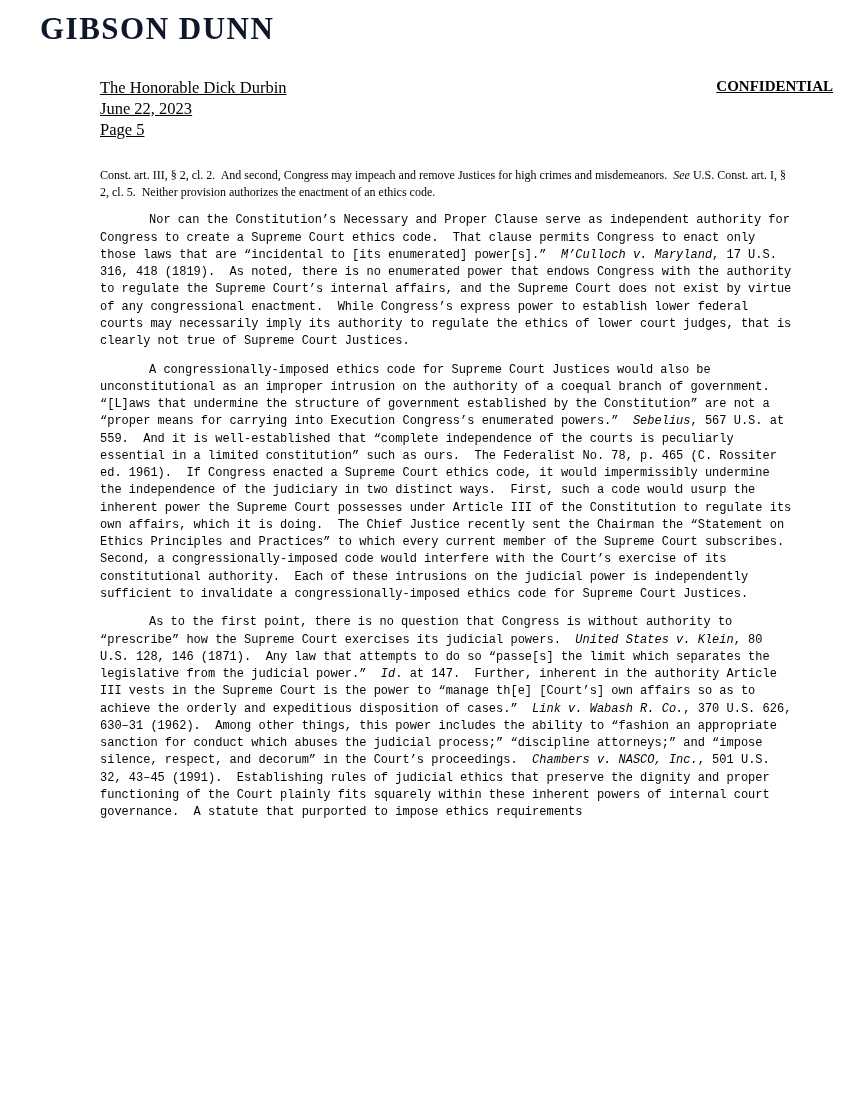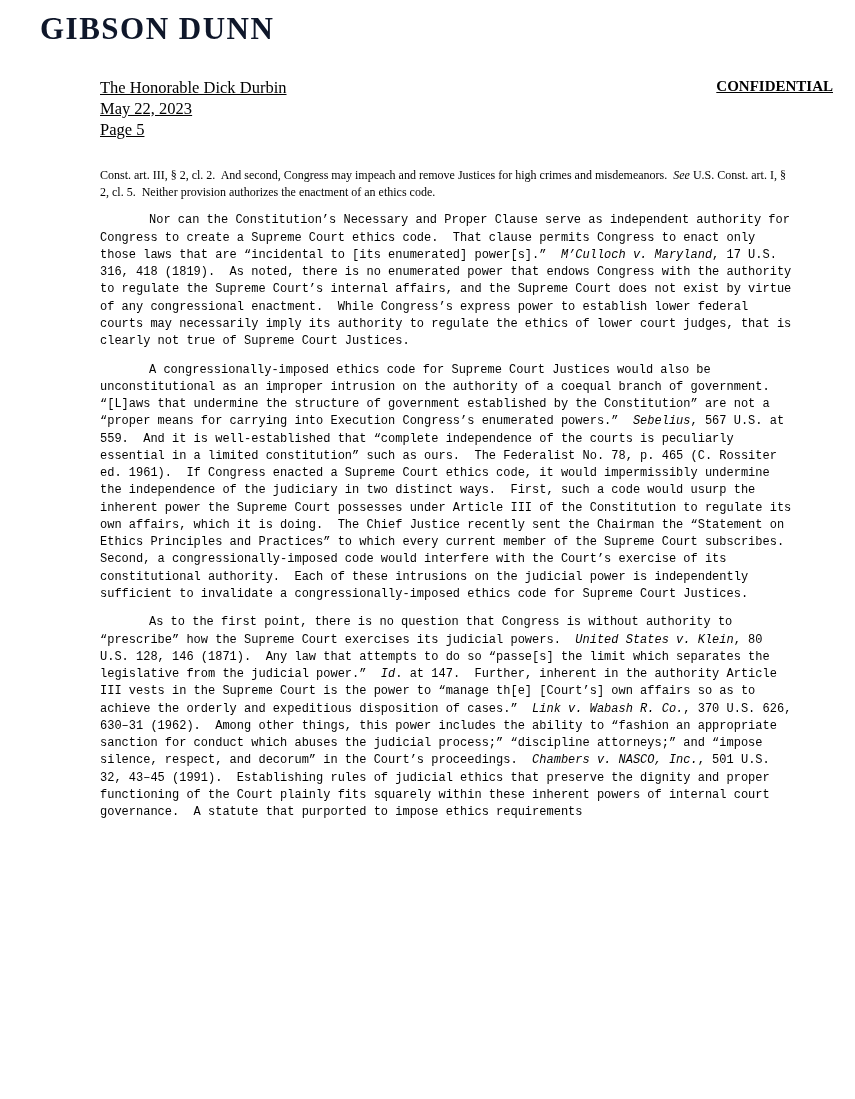--- a/index.html
+++ b/index.html
@@ -61,21 +61,21 @@
 </head>
 <body>
 
 <div class="page">
 
   <div class="logo">GIBSON DUNN</div>
 
   <div class="header-row">
     <div class="address-block">
       <div>The Honorable Dick Durbin</div>
-      <div>May 22, 2023</div>
+      <div>June 22, 2023</div>
       <div>Page 5</div>
     </div>
     <div class="confidential">CONFIDENTIAL</div>
   </div>
 
   <div class="letter-body">
     <p><span>Const. art. III, § 2, cl. 2.  And second, Congress may impeach and remove Justices for high crimes and misdemeanors.  </span><i>See</i><span> U.S. Const. art. I, § 2, cl. 5.  Neither provision authorizes the enactment of an ethics code.</span></p>
     <p class="indent"><span>Nor can the Constitution’s Necessary and Proper Clause serve as independent authority for Congress to create a Supreme Court ethics code.  That clause permits Congress to enact only those laws that are “incidental to [its enumerated] power[s].”  </span><i>M’Culloch v. Maryland</i><span>, 17 U.S. 316, 418 (1819).  As noted, there is no enumerated power that endows Congress with the authority to regulate the Supreme Court’s internal affairs, and the Supreme Court does not exist by virtue of any congressional enactment.  While Congress’s express power to establish lower federal courts may necessarily imply its authority to regulate the ethics of lower court judges, that is clearly not true of Supreme Court Justices.</span></p>
     <p class="indent"><span>A congressionally-imposed ethics code for Supreme Court Justices would also be unconstitutional as an improper intrusion on the authority of a coequal branch of government.  “[L]aws that undermine the structure of government established by the Constitution” are not a “proper means for carrying into Execution Congress’s enumerated powers.”  </span><i>Sebelius</i><span>, 567 U.S. at 559.  And it is well-established that “complete independence of the courts is peculiarly essential in a limited constitution” such as ours.  The Federalist No. 78, p. 465 (C. Rossiter ed. 1961).  If Congress enacted a Supreme Court ethics code, it would impermissibly undermine the independence of the judiciary in two distinct ways.  First, such a code would usurp the inherent power the Supreme Court possesses under Article III of the Constitution to regulate its own affairs, which it is doing.  The Chief Justice recently sent the Chairman the “Statement on Ethics Principles and Practices” to which every current member of the Supreme Court subscribes.  Second, a congressionally-imposed code would interfere with the Court’s exercise of its constitutional authority.  Each of these intrusions on the judicial power is independently sufficient to invalidate a congressionally-imposed ethics code for Supreme Court Justices.</span></p>
     <p class="indent"><span>As to the first point, there is no question that Congress is without authority to “prescribe” how the Supreme Court exercises its judicial powers.  </span><i>United States v. Klein</i><span>, 80 U.S. 128, 146 (1871).  Any law that attempts to do so “passe[s] the limit which separates the legislative from the judicial power.”  </span><i>Id</i><span>. at 147.  Further, inherent in the authority Article III vests in the Supreme Court is the power to “manage th[e] [Court’s] own affairs so as to achieve the orderly and expeditious disposition of cases.”  </span><i>Link v. Wabash R. Co.</i><span>, 370 U.S. 626, 630–31 (1962).  Among other things, this power includes the ability to “fashion an appropriate sanction for conduct which abuses the judicial process;” “discipline attorneys;” and “impose silence, respect, and decorum” in the Court’s proceedings.  </span><i>Chambers v. NASCO, Inc.</i><span>, 501 U.S. 32, 43–45 (1991).  Establishing rules of judicial ethics that preserve the dignity and proper functioning of the Court plainly fits squarely within these inherent powers of internal court governance.  A statute that purported to impose ethics requirements</span></p>

